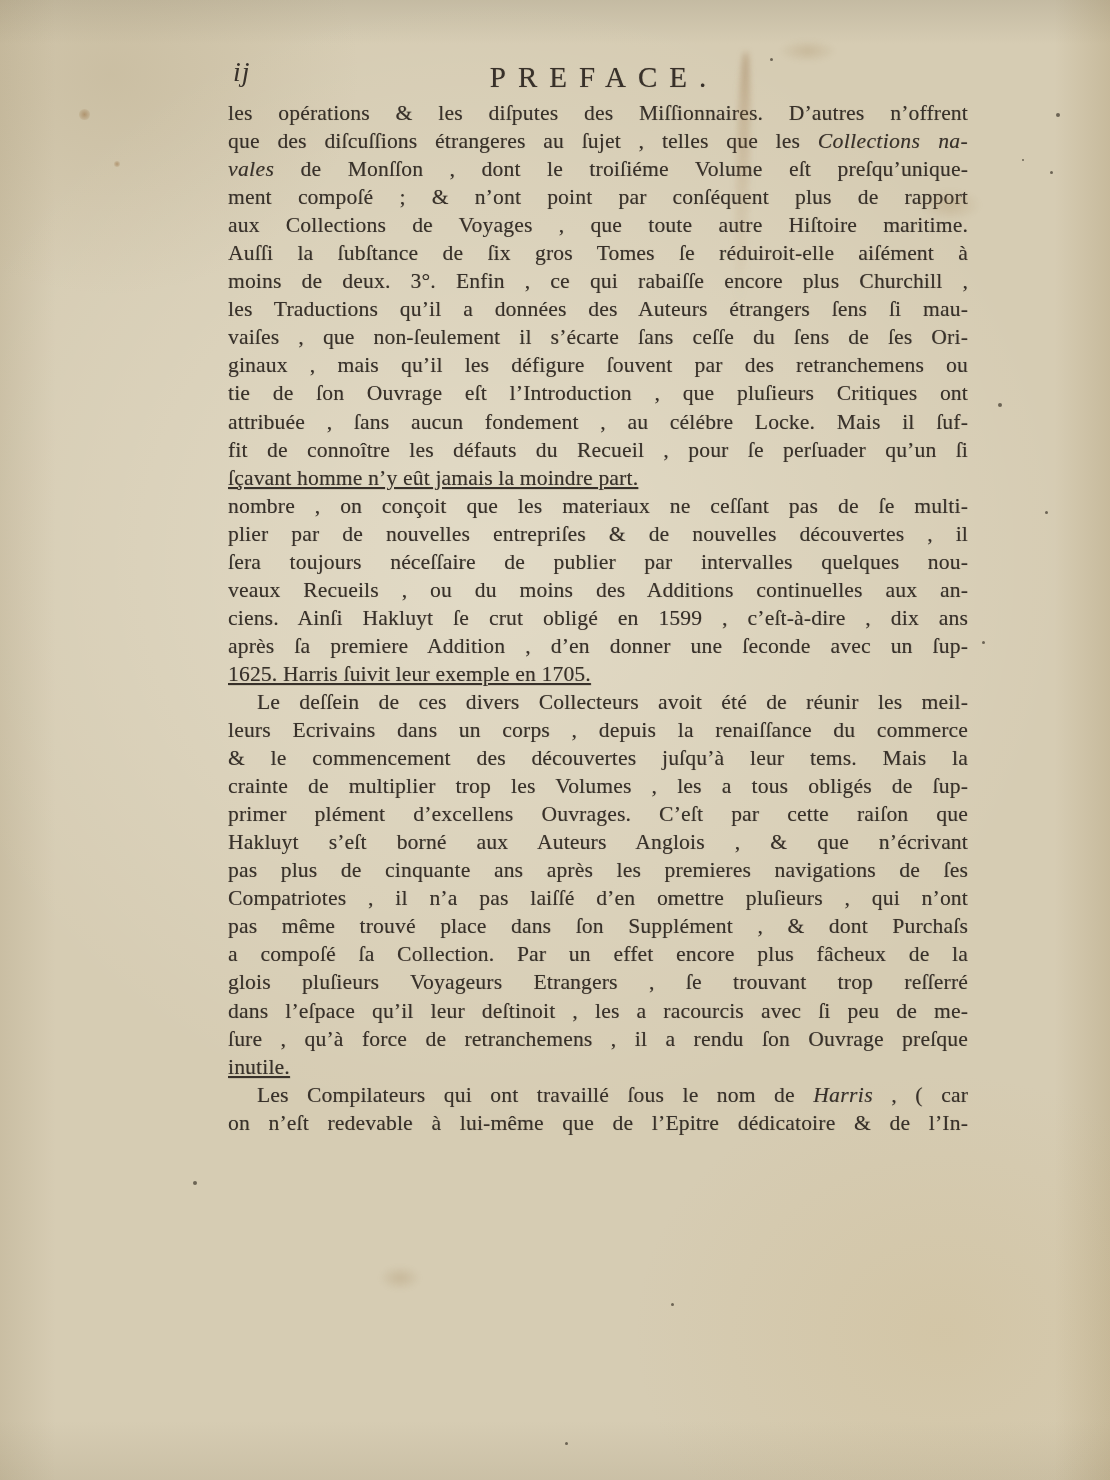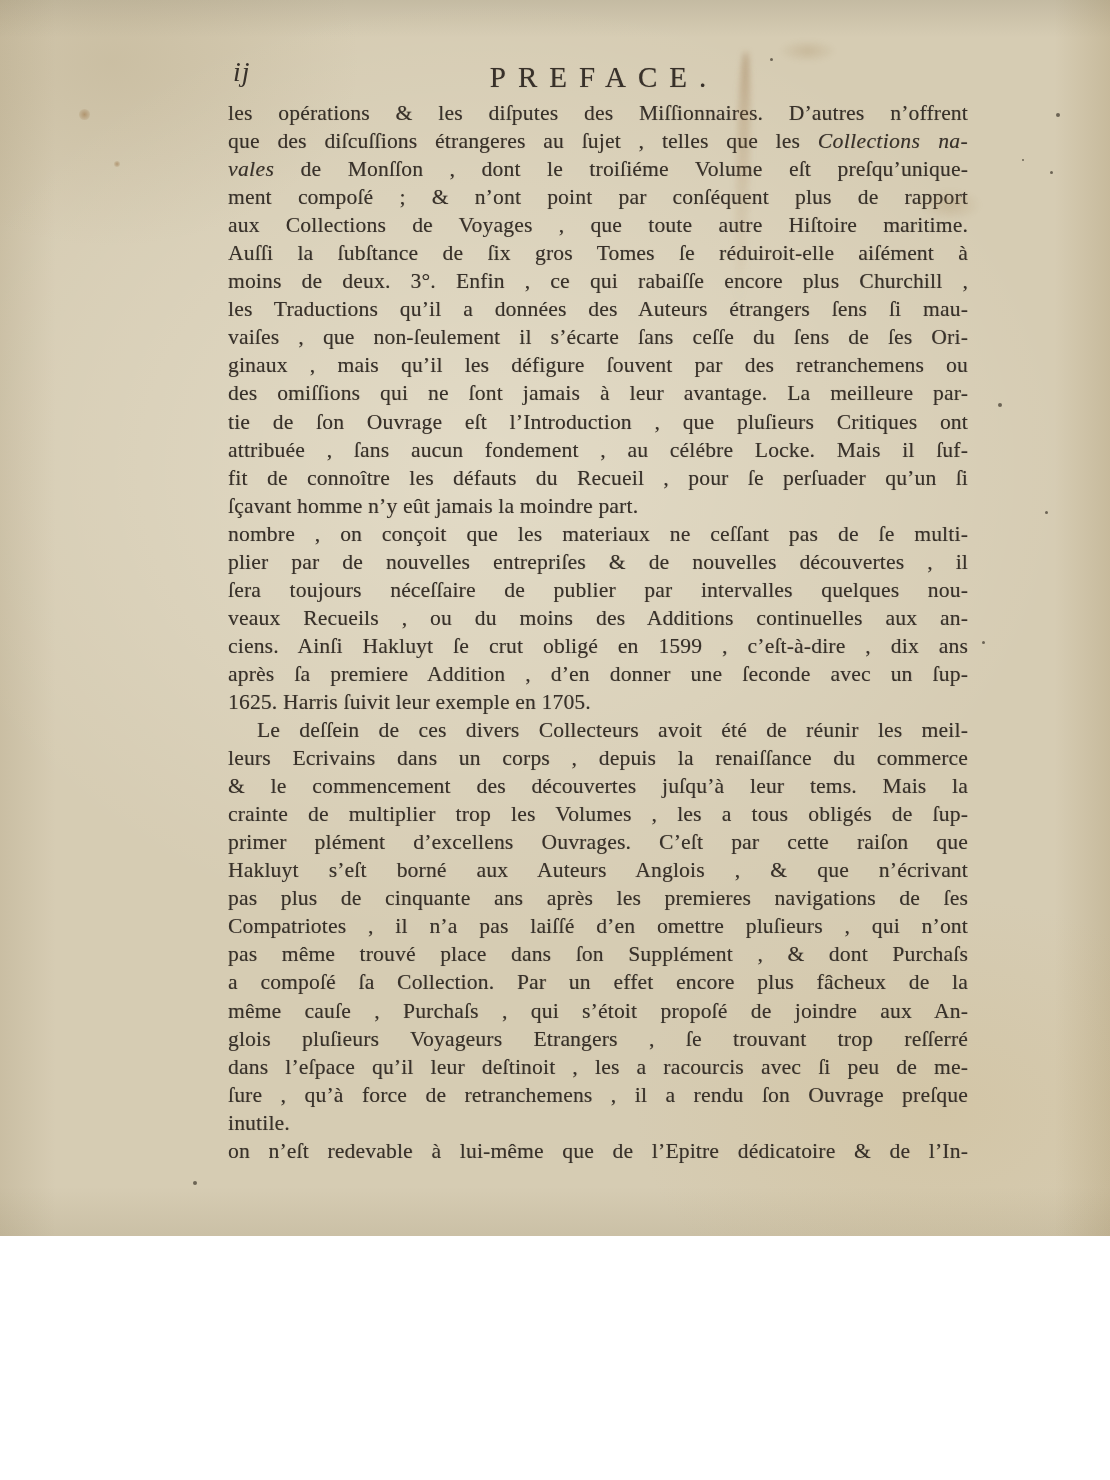--- a/index.html
+++ b/index.html
@@ -2,21 +2,21 @@
 <html><head>
 <meta charset="utf-8">
 <style>
   html, body { margin: 0; padding: 0; }
   body {
     width: 1110px; height: 1480px;
     font-family: "Liberation Serif", "DejaVu Serif", serif;
   }
   .page {
     position: relative;
-    width: 1110px; height: 1236px;
+    width: 1110px; height: 1480px;
     overflow: hidden;
     background-color: #d6ccb3;
     background-image:
       radial-gradient(ellipse 75% 55% at 44% 38%, rgba(255,253,244,0.30), rgba(255,253,244,0) 70%),
       radial-gradient(ellipse 40% 25% at 85% 90%, rgba(196,168,110,0.18), rgba(196,168,110,0) 70%),
       radial-gradient(ellipse 30% 20% at 10% 5%, rgba(150,130,90,0.18), rgba(150,130,90,0) 75%),
       linear-gradient(90deg, rgba(125,105,65,0.14) 0%, rgba(125,105,65,0) 5%, rgba(125,105,65,0) 95%, rgba(140,115,65,0.20) 100%),
       linear-gradient(180deg, rgba(105,98,78,0.16) 0%, rgba(105,98,78,0) 3%, rgba(105,98,78,0) 96%, rgba(120,105,70,0.12) 100%);
     color: #38312a;
   }
@@ -37,21 +37,21 @@
   }
   .line {
     height: 28.05px; line-height: 28.05px;
     font-size: 21.5px;
     letter-spacing: 0.2px;
     text-align: justify; text-align-last: justify;
     overflow: hidden;
     white-space: nowrap;
     text-shadow: 0.3px 0.3px 0.7px rgba(56,48,40,0.45);
   }
-  .line.para-end { text-align: left; text-align-last: left; }
+  .line.para-end { text-align: left; text-align-last: left; text-decoration: underline; }
   .line.indent { text-indent: 29px; }
   .line em { font-style: italic; letter-spacing: 0.4px; }
   
   .artifact { position: absolute; pointer-events: none; }
   .artifact.streak {
     background: linear-gradient(180deg,
       rgba(141,100,58,0.42) 0%, rgba(152,112,68,0.26) 22%,
       rgba(158,122,78,0.14) 55%, rgba(158,122,78,0.07) 80%, rgba(158,122,78,0) 100%);
     filter: blur(3px);
     border-radius: 45%;
@@ -83,21 +83,20 @@
       <div class="line"><span>les opérations &amp; les diſputes des Miſſionnaires. D’autres n’offrent</span></div>
       <div class="line"><span>que des diſcuſſions étrangeres au ſujet , telles que les </span><em>Collections na-</em></div>
       <div class="line"><em>vales</em><span> de Monſſon , dont le troiſiéme Volume eſt preſqu’unique-</span></div>
       <div class="line"><span>ment compoſé ; &amp; n’ont point par conſéquent plus de rapport</span></div>
       <div class="line"><span>aux Collections de Voyages , que toute autre Hiſtoire maritime.</span></div>
       <div class="line"><span>Auſſi la ſubſtance de ſix gros Tomes ſe réduiroit-elle aiſément à</span></div>
       <div class="line"><span>moins de deux. 3°. Enfin , ce qui rabaiſſe encore plus Churchill ,</span></div>
       <div class="line"><span>les Traductions qu’il a données des Auteurs étrangers ſens ſi mau-</span></div>
       <div class="line"><span>vaiſes , que non-ſeulement il s’écarte ſans ceſſe du ſens de ſes Ori-</span></div>
       <div class="line"><span>ginaux , mais qu’il les défigure ſouvent par des retranchemens ou</span></div>
-      <div class="line"><span>des omiſſions qui ne ſont jamais à leur avantage. La meilleure par-</span></div>
       <div class="line"><span>tie de ſon Ouvrage eſt l’Introduction , que pluſieurs Critiques ont</span></div>
       <div class="line"><span>attribuée , ſans aucun fondement , au célébre Locke. Mais il ſuf-</span></div>
       <div class="line"><span>fit de connoître les défauts du Recueil , pour ſe perſuader qu’un ſi</span></div>
       <div class="line para-end"><span>ſçavant homme n’y eût jamais la moindre part.</span></div>
       <div class="line"><span>nombre , on conçoit que les materiaux ne ceſſant pas de ſe multi-</span></div>
       <div class="line"><span>plier par de nouvelles entrepriſes &amp; de nouvelles découvertes , il</span></div>
       <div class="line"><span>ſera toujours néceſſaire de publier par intervalles quelques nou-</span></div>
       <div class="line"><span>veaux Recueils , ou du moins des Additions continuelles aux an-</span></div>
       <div class="line"><span>ciens. Ainſi Hakluyt ſe crut obligé en 1599 , c’eſt-à-dire , dix ans</span></div>
       <div class="line"><span>après ſa premiere Addition , d’en donner une ſeconde avec un ſup-</span></div>
@@ -105,25 +104,25 @@
       <div class="line indent"><span>Le deſſein de ces divers Collecteurs avoit été de réunir les meil-</span></div>
       <div class="line"><span>leurs Ecrivains dans un corps , depuis la renaiſſance du commerce</span></div>
       <div class="line"><span>&amp; le commencement des découvertes juſqu’à leur tems. Mais la</span></div>
       <div class="line"><span>crainte de multiplier trop les Volumes , les a tous obligés de ſup-</span></div>
       <div class="line"><span>primer plément d’excellens Ouvrages. C’eſt par cette raiſon que</span></div>
       <div class="line"><span>Hakluyt s’eſt borné aux Auteurs Anglois , &amp; que n’écrivant</span></div>
       <div class="line"><span>pas plus de cinquante ans après les premieres navigations de ſes</span></div>
       <div class="line"><span>Compatriotes , il n’a pas laiſſé d’en omettre pluſieurs , qui n’ont</span></div>
       <div class="line"><span>pas même trouvé place dans ſon Supplément , &amp; dont Purchaſs</span></div>
       <div class="line"><span>a compoſé ſa Collection. Par un effet encore plus fâcheux de la</span></div>
-      <div class="line"><span>même cauſe , Purchaſs , qui s’étoit propoſé de joindre aux An-</span></div>
       <div class="line"><span>glois pluſieurs Voyageurs Etrangers , ſe trouvant trop reſſerré</span></div>
       <div class="line"><span>dans l’eſpace qu’il leur deſtinoit , les a racourcis avec ſi peu de me-</span></div>
       <div class="line"><span>ſure , qu’à force de retranchemens , il a rendu ſon Ouvrage preſque</span></div>
       <div class="line para-end"><span>inutile.</span></div>
+      <div class="line indent"><span>Les Compilateurs qui ont travaillé ſous le nom de </span><em>Harris</em><span> , ( car</span></div>
       <div class="line"><span>on n’eſt redevable à lui-même que de l’Epitre dédicatoire &amp; de l’In-</span></div>
     </div>
   <div id="artifact-layer">
       <div class="artifact streak" style="left: 736px; top: 52px; width: 13px; height: 255px;"></div>
       <div class="artifact smudge" style="left: 780px; top: 40px; width: 55px; height: 22px;"></div>
       <div class="artifact dot" style="left: 79px; top: 109px; width: 11px; height: 11px;"></div>
       <div class="artifact dot" style="left: 114px; top: 161px; width: 6px; height: 6px;"></div>
       <div class="artifact speck" style="left: 1056px; top: 113px; width: 4px; height: 4px;"></div>
       <div class="artifact speck" style="left: 1050px; top: 171px; width: 3px; height: 3px;"></div>
       <div class="artifact speck" style="left: 1022px; top: 159px; width: 2px; height: 2px;"></div>

